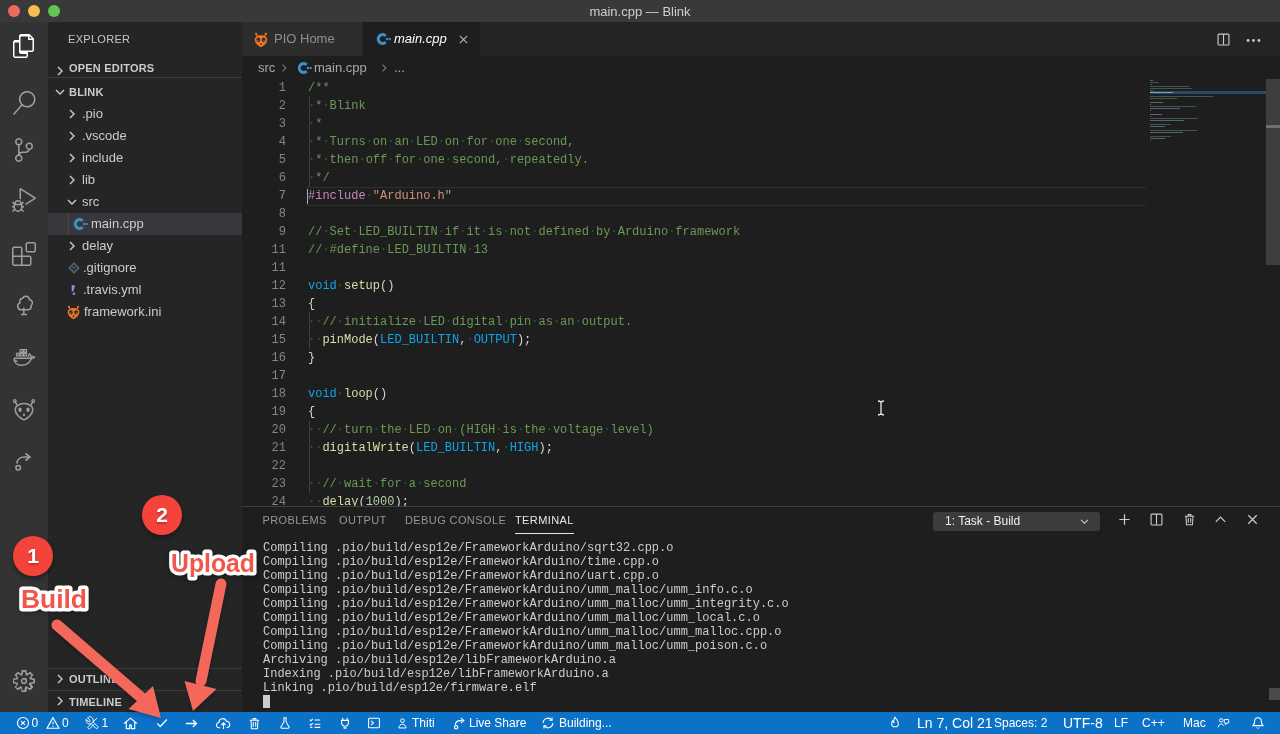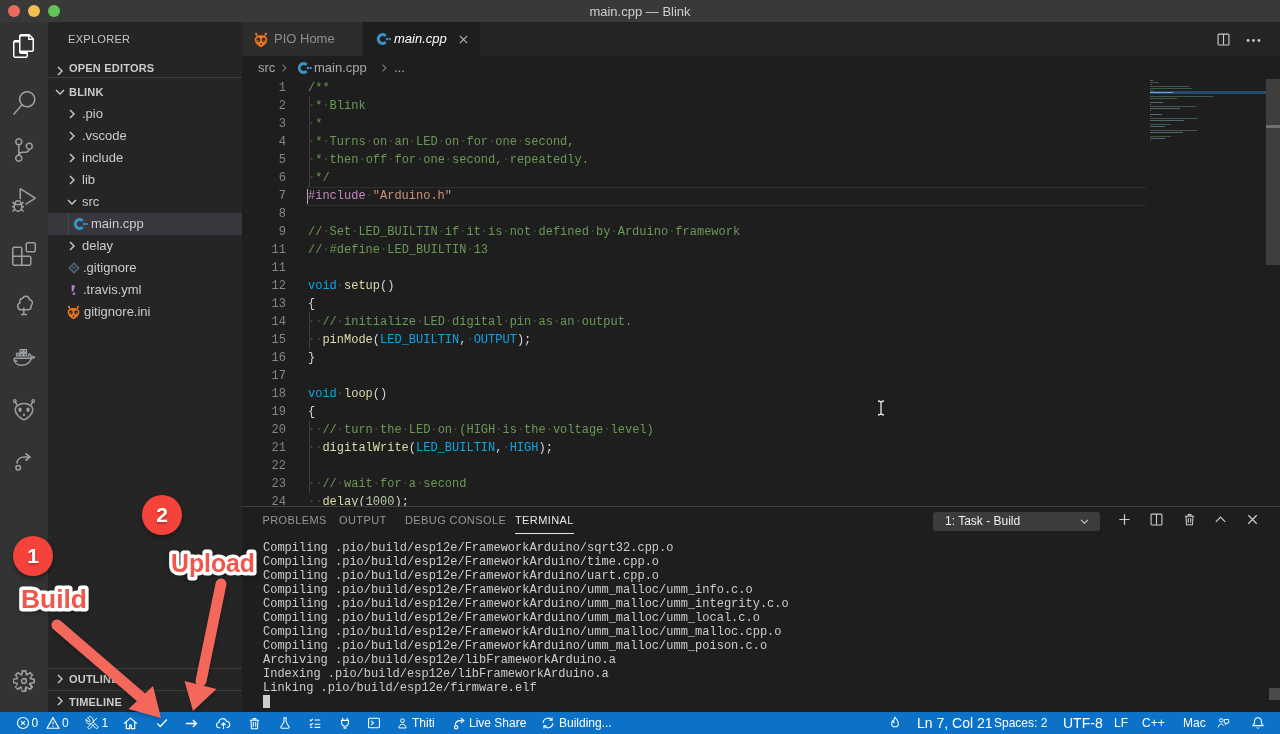--- a/index.html
+++ b/index.html
@@ -284,21 +284,21 @@
 <path d="M6.5 6.5 L5 3.5 M17.5 6.5 L19 3.5" stroke="#EE7623" stroke-width="1.8"></path>
 <circle cx="4.8" cy="3" r="1.7" fill="#EE7623"></circle>
       <circle cx="19.2" cy="3" r="1.7" fill="#EE7623"></circle>
 <path d="M12 4.8 C6.2 4.8 2.6 7.8 2.6 11.3 C2.6 16 7 20.7 12 22.7 C17 20.7 21.4 16 21.4 11.3 C21.4 7.8 17.8 4.8 12 4.8 Z" fill="#EE7623"></path>
 <ellipse cx="7.9" cy="11.7" rx="2.9" ry="3.3" fill="#2b2b2b" transform="rotate(-14 7.9 11.7)"></ellipse>
 <ellipse cx="16.1" cy="11.7" rx="2.9" ry="3.3" fill="#2b2b2b" transform="rotate(14 16.1 11.7)"></ellipse>
 <circle cx="7.3" cy="12.6" r="1.0" fill="#EE7623"></circle>
       <circle cx="16.7" cy="12.6" r="1.0" fill="#EE7623"></circle>
 <rect x="10.9" y="16.5" width="2.2" height="2.6" rx="0.5" fill="#2b2b2b"></rect>
     </svg>
-<div class="tri" style="top:300.5px;left:84px">gitignore.ini</div>
+<div class="tri" style="top:300.5px;left:84px">framework.ini</div>
 <div class="sech" style="top:77px"></div>
 <div class="sech" style="top:667.5px"></div>
 <svg class="tw" style="left:52px;top:670.5px" width="16" height="16" viewBox="0 0 16 16">
       <path d="M6 4l4 4-4 4" fill="none" stroke="#cccccc" stroke-width="1.4"></path>
     </svg>
 <div class="trh" style="top:668px">OUTLINE</div>
 <div class="sech" style="top:690px"></div>
 <svg class="tw" style="left:52px;top:693px" width="16" height="16" viewBox="0 0 16 16">
       <path d="M6 4l4 4-4 4" fill="none" stroke="#cccccc" stroke-width="1.4"></path>
     </svg>

